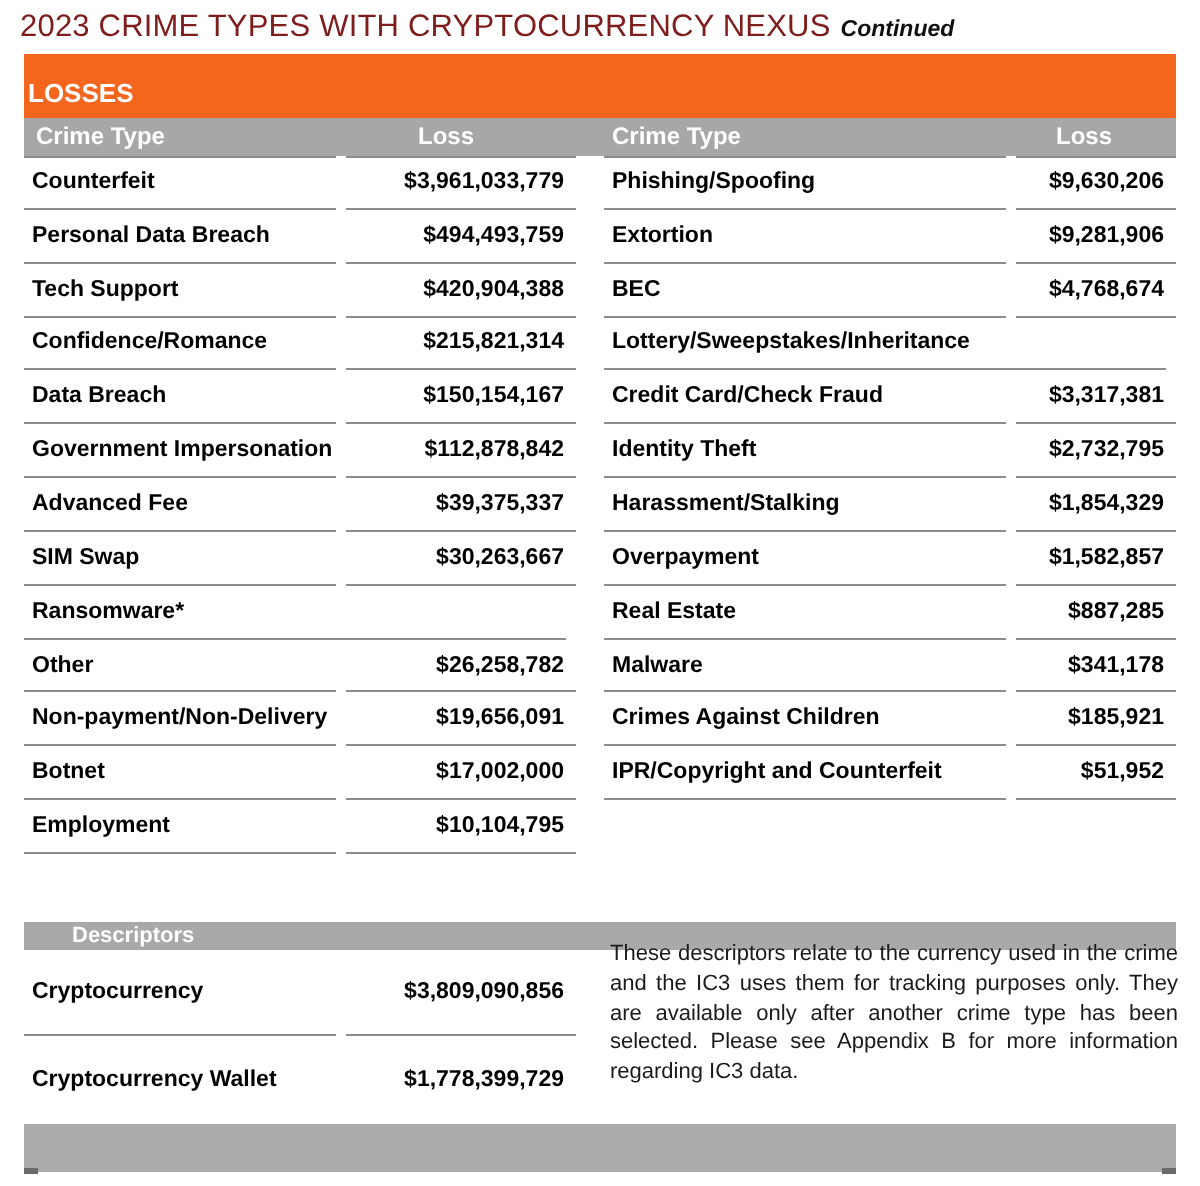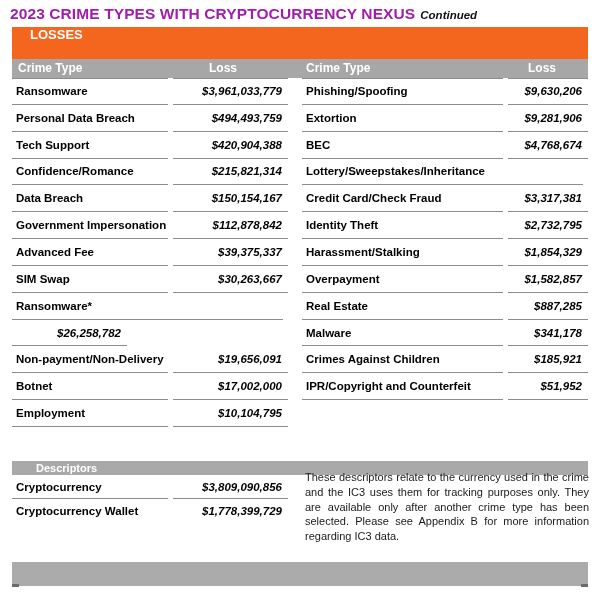--- a/index.html
+++ b/index.html
@@ -6,29 +6,29 @@
     margin: 0; padding: 0;
     width: 600px; height: 593px;
     background: #ffffff;
     font-family: "Liberation Sans", sans-serif;
     overflow: hidden;
     position: relative;
   }
 
   
   .title-row { position:absolute; left:10px; top:5px; white-space:nowrap; }
-  .title-main { font-size:15.5px; font-weight:700; color:#a21caf; letter-spacing:0.1px; }
+  .title-main { font-size:15.5px; font-weight:400; color:#7f1d1d; letter-spacing:0.1px; }
   .title-cont { font-size:11.5px; font-weight:700; font-style:italic; color:#101010; margin-left:5px; }
 
   
   .losses-bar {
     position:absolute; left:12px; top:27px; width:576px; height:38px;
     background: var(--accent-orange, #F4661D);
     color:#ffffff; font-weight:700; font-size:13px;
-    display:flex; padding-left:18px; box-sizing:border-box;
+    display:flex; align-items:center; padding-left:2px; box-sizing:border-box;
   }
 
   
   .col-header {
     position:absolute; left:12px; top:59px; width:576px; height:19px;
     background: var(--header-gray, #A7A7A7);
     color:#ffffff; font-weight:700; font-size:12px; line-height:19px;text-decoration:underline;
   }
   .col-header span { position:absolute; top:0; }
   .ch-type-left  { left:6px; }
@@ -41,32 +41,32 @@
   .table-left  { left:12px;  width:276px; }
   .table-right { left:302px; width:286px; }
   .trow { display:flex; height:26.85px; align-items:stretch; }
   .trow .cell {
     border-bottom:1px solid var(--line-gray, #8C8C8C);
     display:flex; align-items:center; box-sizing:border-box;
     font-size:11.5px; font-weight:700; color:#000;
   }
   .trow:first-child .cell { border-top:1px solid var(--line-gray, #8C8C8C); }
   .cell.type { flex:1; padding-left:4px; margin-right:5px; }
-  .cell.loss { width:115px; justify-content:flex-end; padding-right:6px;font-style:italic; }
+  .cell.loss { width:115px; justify-content:flex-end; padding-right:6px; }
   .table-right .cell.loss { width:80px; }
 
   
   .desc-bar {
     position:absolute; left:12px; top:461px; width:576px; height:14px;
     background: var(--desc-gray, #A9A9A9);
     color:#ffffff; font-weight:700; font-size:11px; line-height:14px;
     padding-left:24px; box-sizing:border-box;
   }
   .desc-table { position:absolute; left:12px; top:475px; width:276px; }
-  .desc-table .trow { height:24px; }
+  .desc-table .trow { height:43px; }
   .desc-table .trow .cell { border:none; }
   .desc-table .trow:first-child .cell { border-bottom:1px solid var(--line-gray, #8C8C8C); }
 
   .desc-note {
     position:absolute; left:305px; top:470px; width:284px;
     font-size:11px; line-height:14.8px; color:#1a1a1a; text-align:justify;
   }
 
   
   .bottom-bar { position:absolute; left:12px; top:562px; width:576px; height:24px; background: var(--footer-gray, #ABABAB); }
@@ -87,21 +87,21 @@
 
 <div class="col-header">
   <span class="ch-type-left">Crime Type</span>
   <span class="ch-loss-left">Loss</span>
   <span class="ch-type-right">Crime Type</span>
   <span class="ch-loss-right">Loss</span>
 </div>
 
 <div class="table table-left">
     <div class="trow">
-      <span class="cell type">Ransomware</span>
+      <span class="cell type">Counterfeit</span>
       <span class="cell loss">$3,961,033,779</span>
     </div>
     <div class="trow">
       <span class="cell type">Personal Data Breach</span>
       <span class="cell loss">$494,493,759</span>
     </div>
     <div class="trow">
       <span class="cell type">Tech Support</span>
       <span class="cell loss">$420,904,388</span>
     </div>
@@ -122,20 +122,21 @@
       <span class="cell loss">$39,375,337</span>
     </div>
     <div class="trow">
       <span class="cell type">SIM Swap</span>
       <span class="cell loss">$30,263,667</span>
     </div>
     <div class="trow">
       <span class="cell type">Ransomware*</span>
     </div>
     <div class="trow">
+      <span class="cell type">Other</span>
       <span class="cell loss">$26,258,782</span>
     </div>
     <div class="trow">
       <span class="cell type">Non-payment/Non-Delivery</span>
       <span class="cell loss">$19,656,091</span>
     </div>
     <div class="trow">
       <span class="cell type">Botnet</span>
       <span class="cell loss">$17,002,000</span>
     </div>

